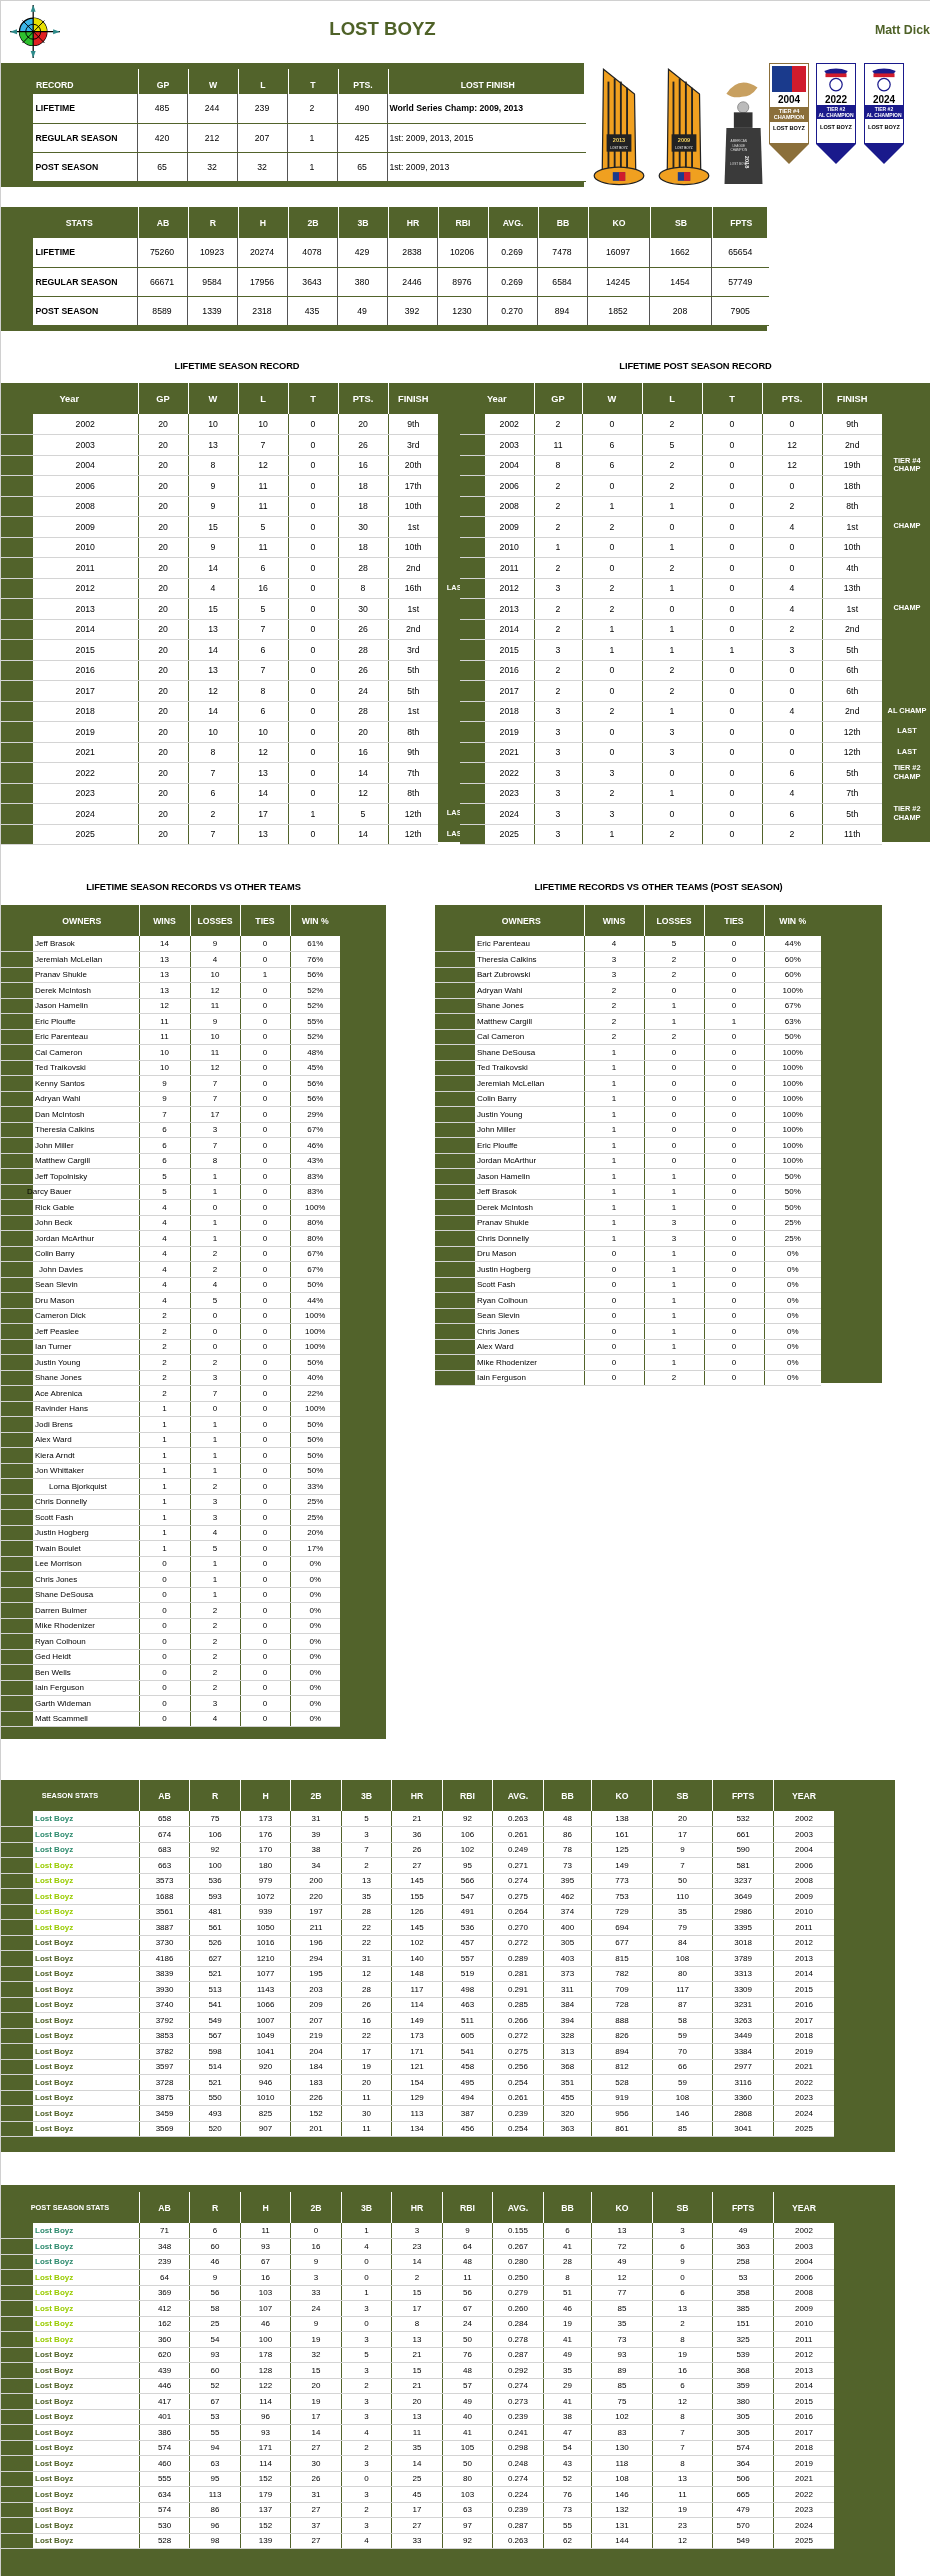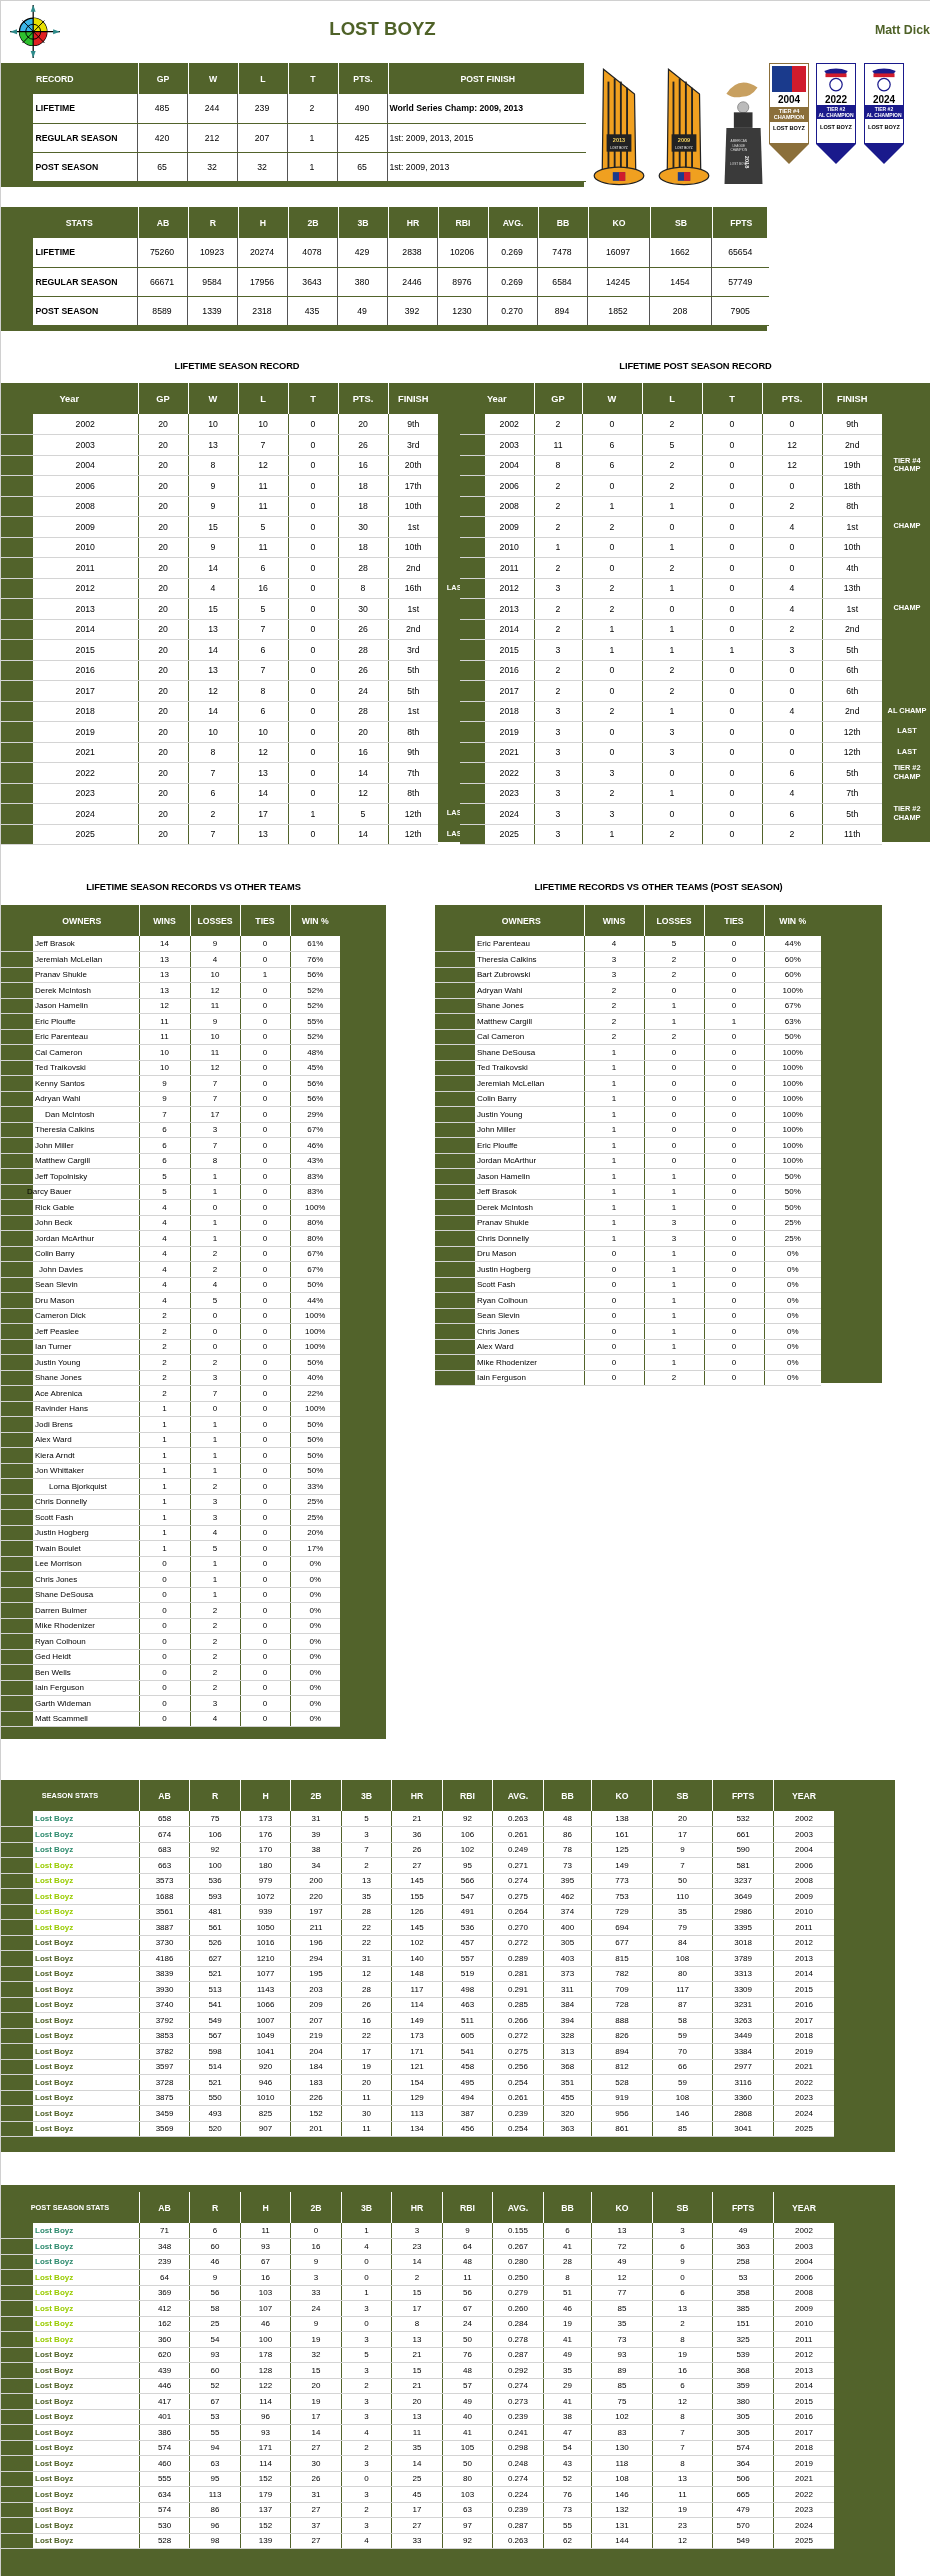--- a/index.html
+++ b/index.html
@@ -68,39 +68,39 @@
     <polygon points="42,3 38,14 46,14" fill="#2e8b8b"></polygon>
     <polygon points="42,88 38,77 46,77" fill="#2e8b8b"></polygon>
     <polygon points="5,46 16,42 16,50" fill="#2e8b8b"></polygon>
     <polygon points="85,46 74,42 74,50" fill="#2e8b8b"></polygon>
   </svg>
 </div>
 <div class="abs title" style="left:273px;top:17.4px;width:217px;font-size:18.6px;">LOST BOYZ</div>
 <div class="abs" style="right:0;top:22.3px;font-size:12.4px;font-weight:bold;color:#4f6228;">Matt Dick</div>
 
 <div class="abs green rec-wrap">
-  <table class="rec" style="position:absolute;left:0;top:0;width:583px;">
+  <table class="rec" style="position:absolute;left:0;top:6px;width:583px;">
     <colgroup>
         <col style="width:137px">
         <col style="width:50px">
         <col style="width:50px">
         <col style="width:50px">
         <col style="width:50px">
         <col style="width:50px">
         <col style="width:199px">
       </colgroup>
     <tbody>
         <tr>
       <th style="padding-left:35px;">RECORD</th>
       <th>GP</th>
       <th>W</th>
       <th>L</th>
       <th>T</th>
       <th>PTS.</th>
-      <th>POST FINISH</th>
+      <th>LOST FINISH</th>
     </tr>
   </tbody>
     </table>
   <table class="rec" style="position:absolute;left:32px;top:31px;width:551px;">
     <colgroup>
         <col style="width:104px">
         <col style="width:50px">
         <col style="width:50px">
         <col style="width:50px">
         <col style="width:50px">
@@ -907,21 +907,21 @@
         <td>56%</td>
       </tr>
       <tr>
         <td class="name" style="box-shadow: rgb(82, 99, 43) 32px 0px 0px inset; padding-left: 34px;">Adryan Wahl</td>
         <td>9</td>
         <td>7</td>
         <td>0</td>
         <td>56%</td>
       </tr>
       <tr>
-        <td class="name" style="box-shadow: rgb(82, 99, 43) 32px 0px 0px inset; padding-left: 44px;">Dan McIntosh</td>
+        <td class="name" style="box-shadow: rgb(82, 99, 43) 32px 0px 0px inset; padding-left: 34px;">Dan McIntosh</td>
         <td>7</td>
         <td>17</td>
         <td>0</td>
         <td>29%</td>
       </tr>
       <tr>
         <td class="name" style="box-shadow: rgb(82, 99, 43) 32px 0px 0px inset; padding-left: 34px;">Theresia Calkins</td>
         <td>6</td>
         <td>3</td>
         <td>0</td>

